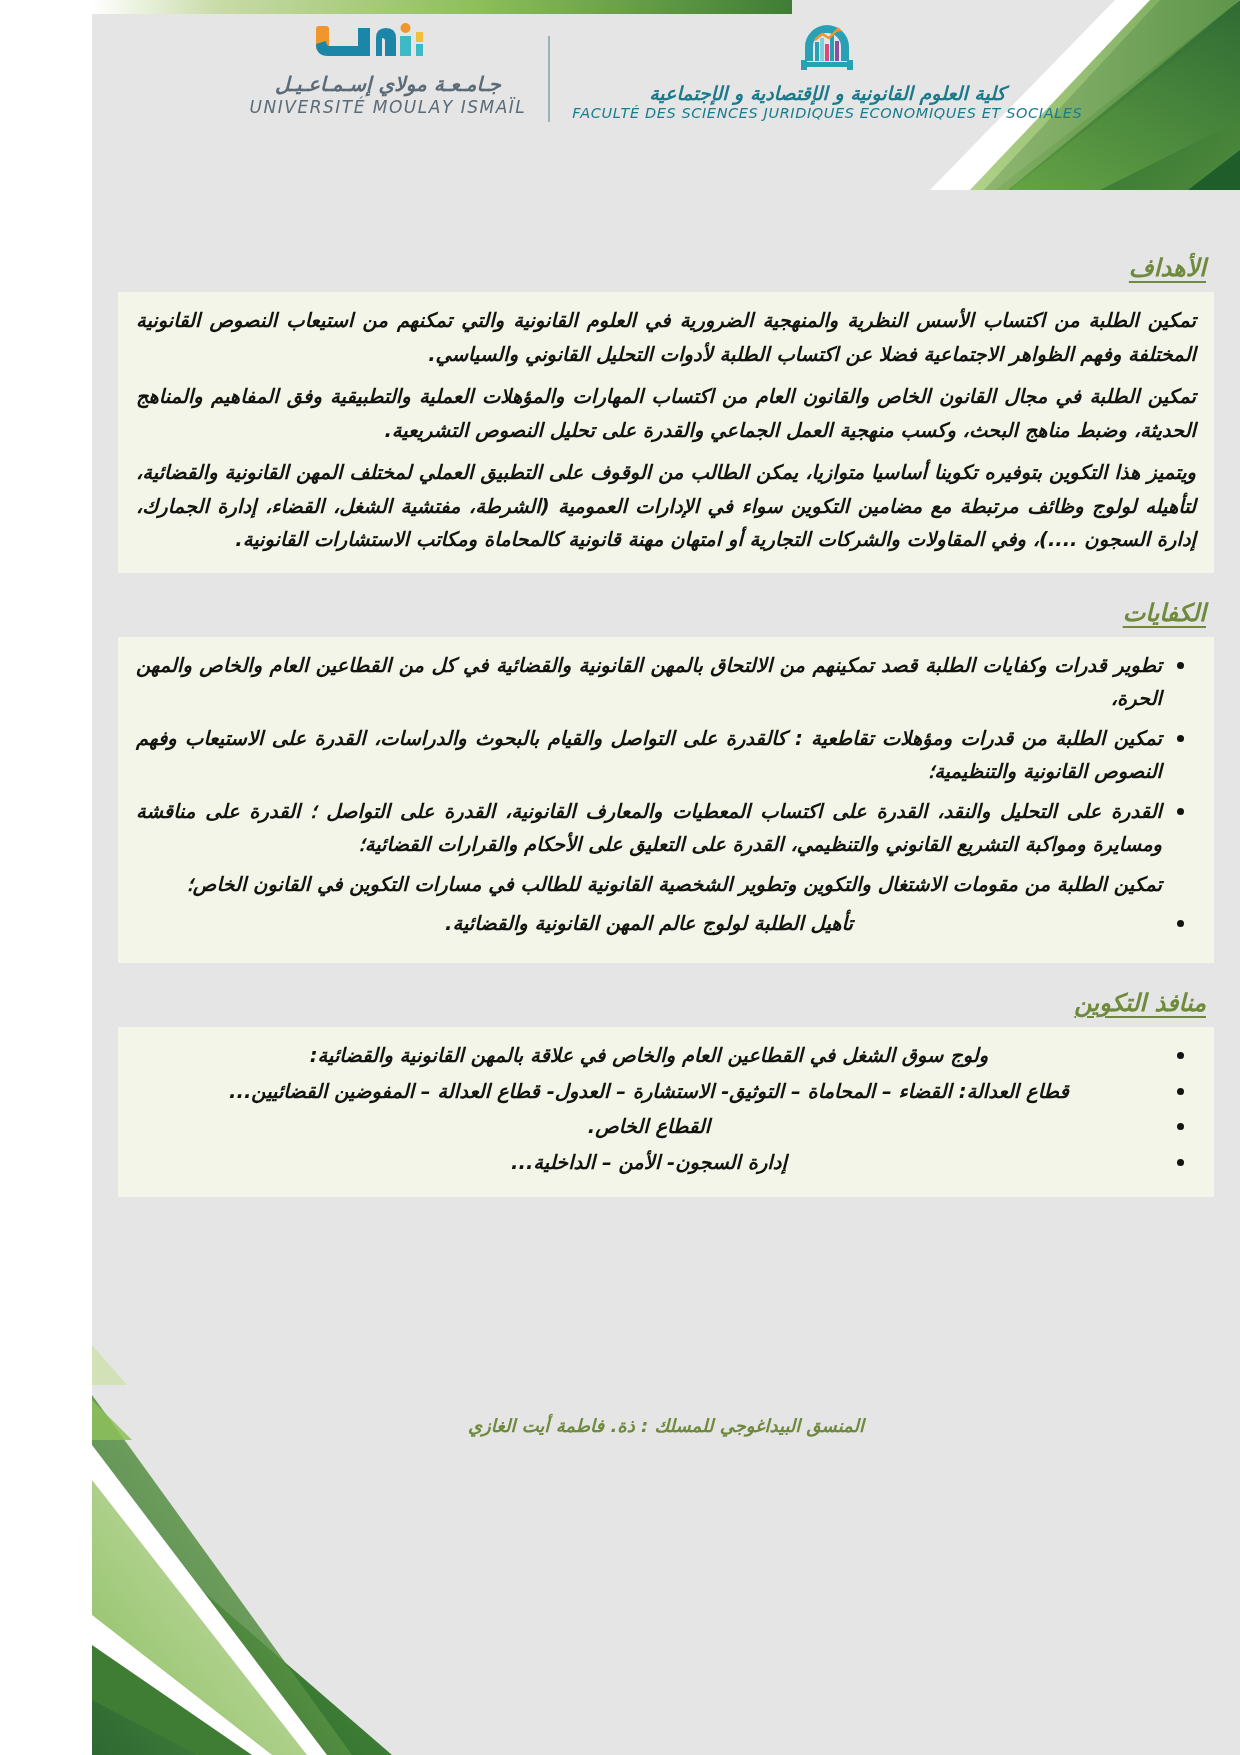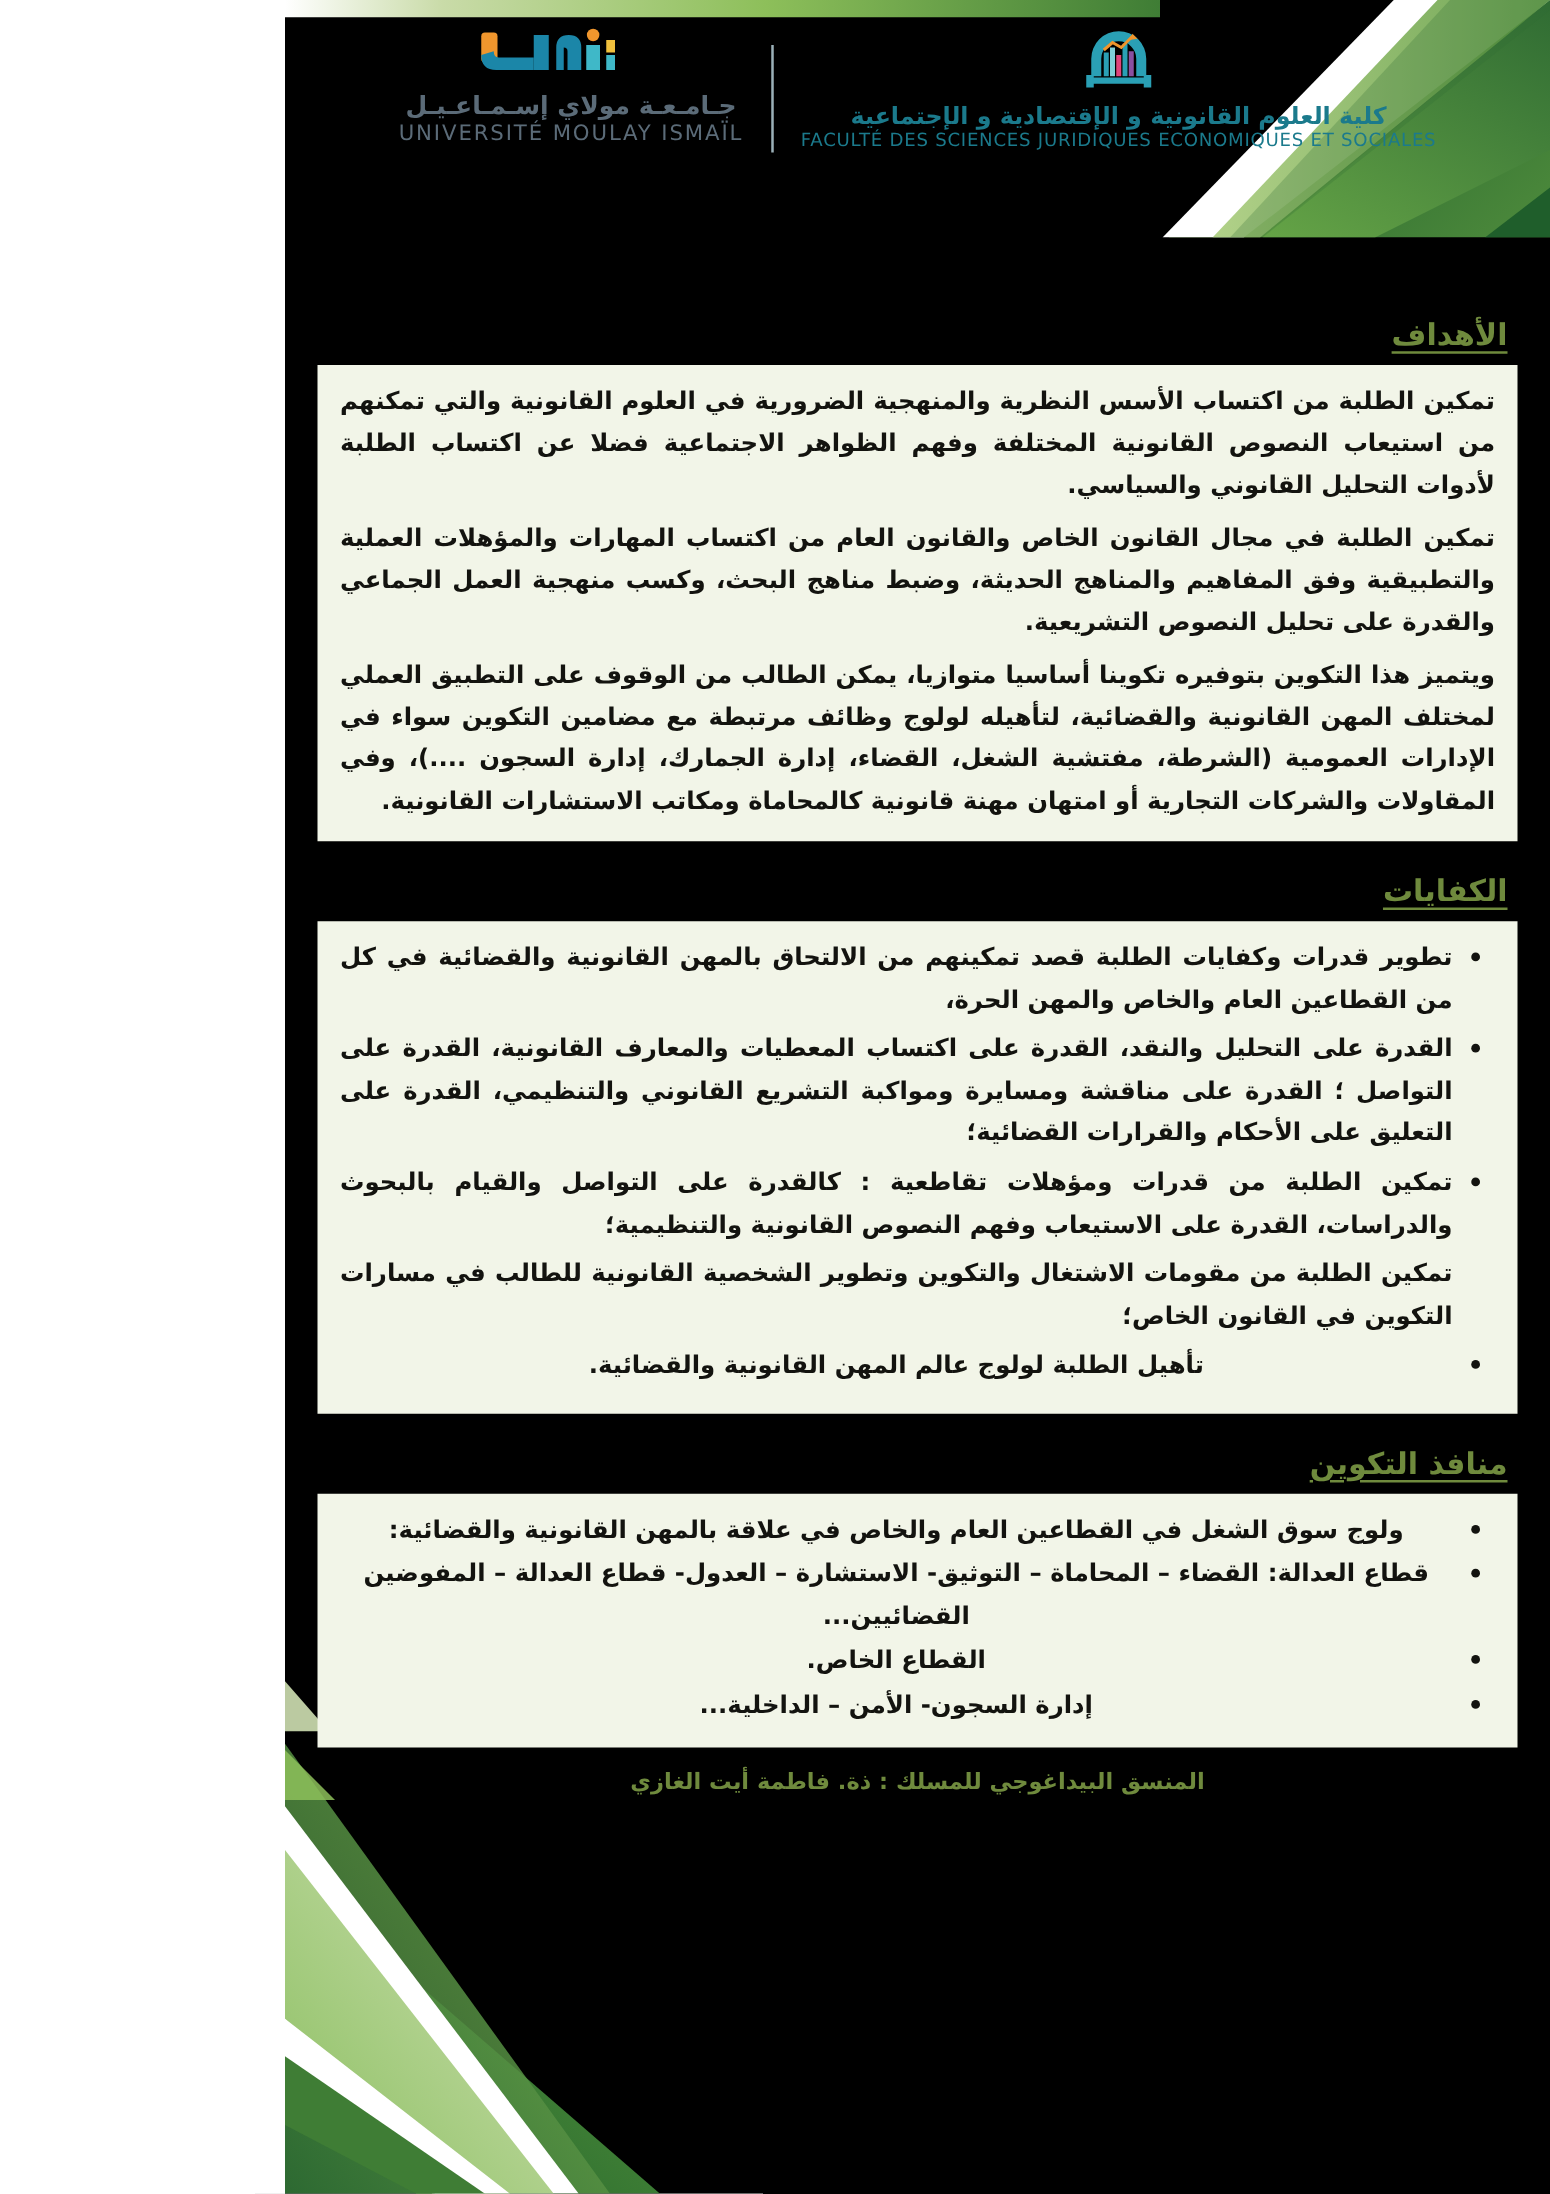--- a/index.html
+++ b/index.html
@@ -6,24 +6,25 @@
 
   html, body {
     width: 1240px;
     height: 1755px;
     background: #ffffff;
     font-family: "DejaVu Sans", "Liberation Sans", sans-serif;
   }
 
   #poster {
     position: relative;
-    width: 1012px;
+    width: 1148px;
     height: 1755px;
     overflow: hidden;
-    background: #000000;
+    background: #e5e5e5;
+    font-style: italic;
   }
 
   
   .deco { position: absolute; pointer-events: none; }
 
   #deco-top-right { top: 0; right: 0; width: 700px; height: 190px; }
   #deco-bottom-left { bottom: 0; left: 0; width: 560px; height: 560px; }
   #deco-top-left-bar { top: 0; left: 0; width: 700px; height: 14px; }
 
   
@@ -285,22 +286,22 @@
     <div class="panel">
       <p class="para">تمكين الطلبة من اكتساب الأسس النظرية والمنهجية الضرورية في العلوم القانونية والتي تمكنهم من استيعاب النصوص القانونية المختلفة وفهم الظواهر الاجتماعية فضلا عن اكتساب الطلبة لأدوات التحليل القانوني والسياسي.</p>
       <p class="para">تمكين الطلبة في مجال القانون الخاص والقانون العام من اكتساب المهارات والمؤهلات العملية والتطبيقية وفق المفاهيم والمناهج الحديثة، وضبط مناهج البحث، وكسب منهجية العمل الجماعي والقدرة على تحليل النصوص التشريعية.</p>
       <p class="para">ويتميز هذا التكوين بتوفيره تكوينا أساسيا متوازيا، يمكن الطالب من الوقوف على التطبيق العملي لمختلف المهن القانونية والقضائية، لتأهيله لولوج وظائف مرتبطة مع مضامين التكوين سواء في الإدارات العمومية (الشرطة، مفتشية الشغل، القضاء، إدارة الجمارك، إدارة السجون ....)، وفي المقاولات والشركات التجارية أو امتهان مهنة قانونية كالمحاماة ومكاتب الاستشارات القانونية.</p>
     </div>
 
     <div class="section-heading spaced">الكفايات</div>
     <div class="panel">
       <ul class="bullets">
         <li>تطوير قدرات وكفايات الطلبة قصد تمكينهم من الالتحاق بالمهن القانونية والقضائية في كل من القطاعين العام والخاص والمهن الحرة،</li>
+        <li>تمكين الطلبة من قدرات ومؤهلات تقاطعية : كالقدرة على التواصل والقيام بالبحوث والدراسات، القدرة على الاستيعاب وفهم النصوص القانونية والتنظيمية؛</li>
         <li>القدرة على التحليل والنقد، القدرة على اكتساب المعطيات والمعارف القانونية، القدرة على التواصل ؛ القدرة على مناقشة ومسايرة ومواكبة التشريع القانوني والتنظيمي، القدرة على التعليق على الأحكام والقرارات القضائية؛</li>
-        <li>تمكين الطلبة من قدرات ومؤهلات تقاطعية : كالقدرة على التواصل والقيام بالبحوث والدراسات، القدرة على الاستيعاب وفهم النصوص القانونية والتنظيمية؛</li>
         <li class="no-bullet">تمكين الطلبة من مقومات الاشتغال والتكوين وتطوير الشخصية القانونية للطالب في مسارات التكوين في القانون الخاص؛</li>
         <li style="text-align:center">تأهيل الطلبة لولوج عالم المهن القانونية والقضائية.</li>
       </ul>
     </div>
 
     <div class="section-heading spaced">منافذ التكوين</div>
     <div class="panel">
       <ul class="bullets outlets">
         <li>ولوج سوق الشغل في القطاعين العام والخاص في علاقة بالمهن القانونية والقضائية:</li>
         <li>قطاع العدالة: القضاء – المحاماة – التوثيق- الاستشارة – العدول- قطاع العدالة – المفوضين القضائيين...</li>

